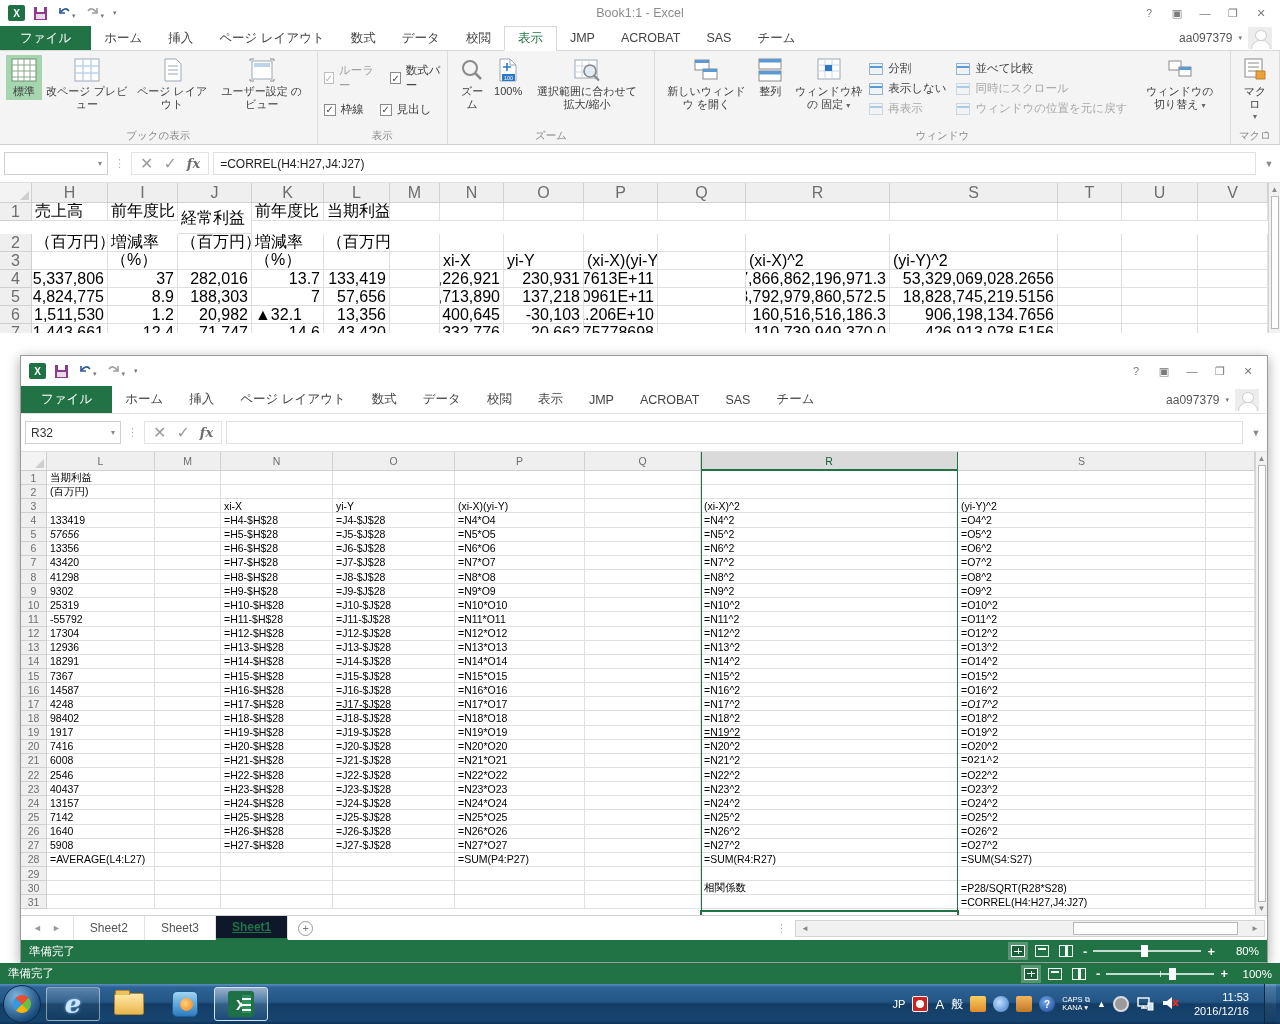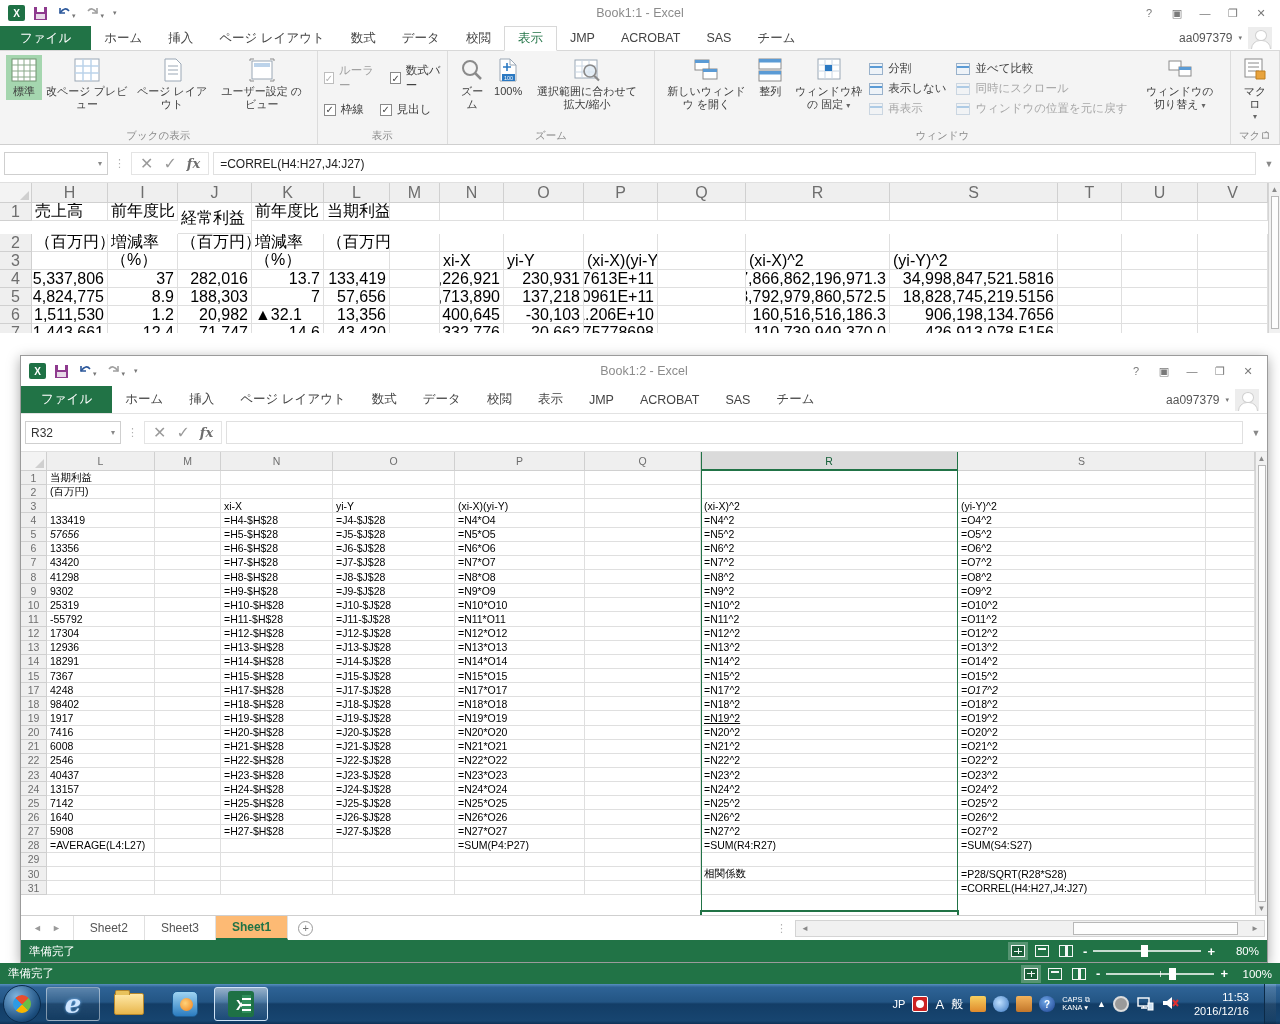--- a/index.html
+++ b/index.html
@@ -81,21 +81,21 @@
   .vscroll{background:#f1f1f1;border-left:1px solid #d4d4d4;display:flex;flex-direction:column;align-items:center;
     justify-content:space-between;color:#8a8a8a;font-size:8px;padding:2px 0;}
   .vthumb{width:8px;background:#fdfdfd;border:1px solid #b8b8b8;flex:1;margin:2px 0;}
   .hscroll{display:flex;align-items:center;height:17px;border:1px solid #d4d4d4;background:#f1f1f1;color:#8a8a8a;font-size:8px;}
   .hthumb{height:13px;background:#fdfdfd;border:1px solid #b8b8b8;}
 
   
   .sheetbar{height:25px;background:#fff;border-top:1px solid #cfcfcf;display:flex;align-items:stretch;font-size:12px;color:#555;}
   .stnav{display:flex;align-items:center;gap:10px;padding:0 12px;color:#9a9a9a;font-size:9px;border-right:1px solid #e0e0e0;}
   .stab{display:flex;align-items:center;padding:0 16px;border-right:1px solid #e0e0e0;}
-  .stab.active{color:#217346;font-weight:bold;background:#fdba74;border-bottom:2px solid #217346;}
+  .stab.active{color:#217346;font-weight:bold;background:#0f172a;border-bottom:2px solid #217346;text-decoration:underline;}
   .addsheet{width:15px;height:15px;border:1px solid #9a9a9a;border-radius:50%;color:#777;font-size:11px;
     display:flex;align-items:center;justify-content:center;align-self:center;margin-left:10px;}
 
   
   .statusbar{background:#217346;color:#fff;display:flex;align-items:center;font-size:11.5px;padding:0 8px;}
   .sb-right{margin-left:auto;display:flex;align-items:center;gap:10px;}
   .svic{width:14px;height:12px;border:1px solid #fff;position:relative;opacity:.95;}
   .svic.grid:after{content:"";position:absolute;inset:2px;background:
     linear-gradient(#fff,#fff) 50% 0/1px 100% no-repeat,linear-gradient(#fff,#fff) 0 50%/100% 1px no-repeat;}
   .svic.page:after{content:"";position:absolute;left:2px;right:2px;top:2px;height:2px;background:#fff;}
@@ -459,21 +459,21 @@
           <div class="gc num" style="width: 70px; height: 18.1px;">37</div>
           <div class="gc num" style="width: 74px; height: 18.1px;">282,016</div>
           <div class="gc num" style="width: 72px; height: 18.1px;">13.7</div>
           <div class="gc num" style="width: 66px; height: 18.1px;">133,419</div>
           <div class="gc" style="width: 50px; height: 18.1px;"></div>
           <div class="gc num" style="width: 64px; height: 18.1px;">4,226,921</div>
           <div class="gc num" style="width: 80px; height: 18.1px;">230,931</div>
           <div class="gc num" style="width: 74px; height: 18.1px;">9.7613E+11</div>
           <div class="gc" style="width: 88px; height: 18.1px;"></div>
           <div class="gc num" style="width: 144px; height: 18.1px;">17,866,862,196,971.3</div>
-          <div class="gc num" style="width: 168px; height: 18.1px;">34,998,847,521.5816</div>
+          <div class="gc num" style="width: 168px; height: 18.1px;">53,329,069,028.2656</div>
           <div class="gc" style="width: 64px; height: 18.1px;"></div>
           <div class="gc" style="width: 76px; height: 18.1px;"></div>
           <div class="gc" style="width: 70px; height: 18.1px;"></div>
         </div>
         <div class="grow">
           <div class="gc ghead" style="width: 32px; height: 18.1px;">5</div>
           <div class="gc num" style="width: 76px; height: 18.1px;">4,824,775</div>
           <div class="gc num" style="width: 70px; height: 18.1px;">8.9</div>
           <div class="gc num" style="width: 74px; height: 18.1px;">188,303</div>
           <div class="gc num" style="width: 72px; height: 18.1px;">7</div>
@@ -556,21 +556,20 @@
       <span><svg width="16" height="14">
             <path d="M4 4 L4 9 L9 9" fill="none" stroke="#2b579a" stroke-width="1.6"></path>
             <path d="M4 9 Q9 2 13 7" fill="none" stroke="#2b579a" stroke-width="1.6"></path>
           </svg><span class="mini-drop">▾</span></span>
       <span><svg width="16" height="14">
             <path d="M12 4 L12 9 L7 9" fill="none" stroke="#a0a0a0" stroke-width="1.6"></path>
             <path d="M12 9 Q7 2 3 7" fill="none" stroke="#a0a0a0" stroke-width="1.6"></path>
           </svg><span class="mini-drop">▾</span></span>
       <span class="mini-drop">▾</span>
     </div>
-    <div class="wtitle">Book1:2 - Excel</div>
     <div class="wbtns">
       <span class="wbtn">?</span>
       <span class="wbtn">▣</span>
       <span class="wbtn">—</span>
       <span class="wbtn">❐</span>
       <span class="wbtn">✕</span>
     </div>
   </div>
 
   <div class="tabrow" style="height:28px;border-bottom:1px solid #e2e2e2;">
@@ -798,25 +797,37 @@
           <div class="gc" style="width: 66px; height: 14.15px;"></div>
           <div class="gc" style="width: 112px; height: 14.15px;">=H15-$H$28</div>
           <div class="gc" style="width: 122px; height: 14.15px;">=J15-$J$28</div>
           <div class="gc" style="width: 130px; height: 14.15px;">=N15*O15</div>
           <div class="gc" style="width: 116px; height: 14.15px;"></div>
           <div class="gc" style="width: 257px; height: 14.15px;">=N15^2</div>
           <div class="gc" style="width: 248px; height: 14.15px;">=O15^2</div>
           <div class="gc" style="width: 49px; height: 14.15px;"></div>
         </div>
         <div class="grow">
+          <div class="gc ghead" style="width: 26px; height: 14.15px;">16</div>
+          <div class="gc" style="width: 108px; height: 14.15px;">14587</div>
+          <div class="gc" style="width: 66px; height: 14.15px;"></div>
+          <div class="gc" style="width: 112px; height: 14.15px;">=H16-$H$28</div>
+          <div class="gc" style="width: 122px; height: 14.15px;">=J16-$J$28</div>
+          <div class="gc" style="width: 130px; height: 14.15px;">=N16*O16</div>
+          <div class="gc" style="width: 116px; height: 14.15px;"></div>
+          <div class="gc" style="width: 257px; height: 14.15px;">=N16^2</div>
+          <div class="gc" style="width: 248px; height: 14.15px;">=O16^2</div>
+          <div class="gc" style="width: 49px; height: 14.15px;"></div>
+        </div>
+        <div class="grow">
           <div class="gc ghead" style="width: 26px; height: 14.15px;">17</div>
           <div class="gc" style="width: 108px; height: 14.15px;">4248</div>
           <div class="gc" style="width: 66px; height: 14.15px;"></div>
           <div class="gc" style="width: 112px; height: 14.15px;">=H17-$H$28</div>
-          <div class="gc" style="width: 122px; height: 14.15px;">=J17-$J$28</div>
+          <div class="gc" style="width: 122px; height: 14.15px; text-decoration: underline;">=J17-$J$28</div>
           <div class="gc" style="width: 130px; height: 14.15px;">=N17*O17</div>
           <div class="gc" style="width: 116px; height: 14.15px;"></div>
           <div class="gc" style="width: 257px; height: 14.15px;">=N17^2</div>
           <div class="gc" style="width: 248px; height: 14.15px; font-style: italic;">=O17^2</div>
           <div class="gc" style="width: 49px; height: 14.15px;"></div>
         </div>
         <div class="grow">
           <div class="gc ghead" style="width: 26px; height: 14.15px;">18</div>
           <div class="gc" style="width: 108px; height: 14.15px;">98402</div>
           <div class="gc" style="width: 66px; height: 14.15px;"></div>
@@ -854,21 +865,21 @@
         </div>
         <div class="grow">
           <div class="gc ghead" style="width: 26px; height: 14.15px;">21</div>
           <div class="gc" style="width: 108px; height: 14.15px;">6008</div>
           <div class="gc" style="width: 66px; height: 14.15px;"></div>
           <div class="gc" style="width: 112px; height: 14.15px;">=H21-$H$28</div>
           <div class="gc" style="width: 122px; height: 14.15px;">=J21-$J$28</div>
           <div class="gc" style="width: 130px; height: 14.15px;">=N21*O21</div>
           <div class="gc" style="width: 116px; height: 14.15px;"></div>
           <div class="gc" style="width: 257px; height: 14.15px;">=N21^2</div>
-          <div class="gc" style="width: 248px; height: 14.15px;">=O21^2</div>
+          <div class="gc" style="width: 248px; height: 14.15px; font-family: Liberation Mono, monospace;">=O21^2</div>
           <div class="gc" style="width: 49px; height: 14.15px;"></div>
         </div>
         <div class="grow">
           <div class="gc ghead" style="width: 26px; height: 14.15px;">22</div>
           <div class="gc" style="width: 108px; height: 14.15px;">2546</div>
           <div class="gc" style="width: 66px; height: 14.15px;"></div>
           <div class="gc" style="width: 112px; height: 14.15px;">=H22-$H$28</div>
           <div class="gc" style="width: 122px; height: 14.15px;">=J22-$J$28</div>
           <div class="gc" style="width: 130px; height: 14.15px;">=N22*O22</div>
           <div class="gc" style="width: 116px; height: 14.15px;"></div>

